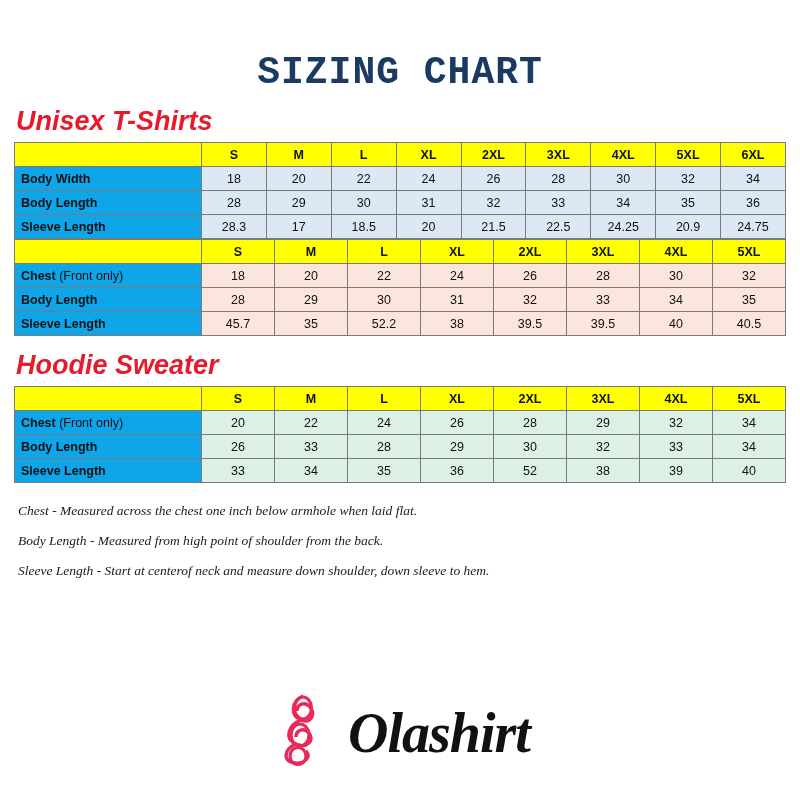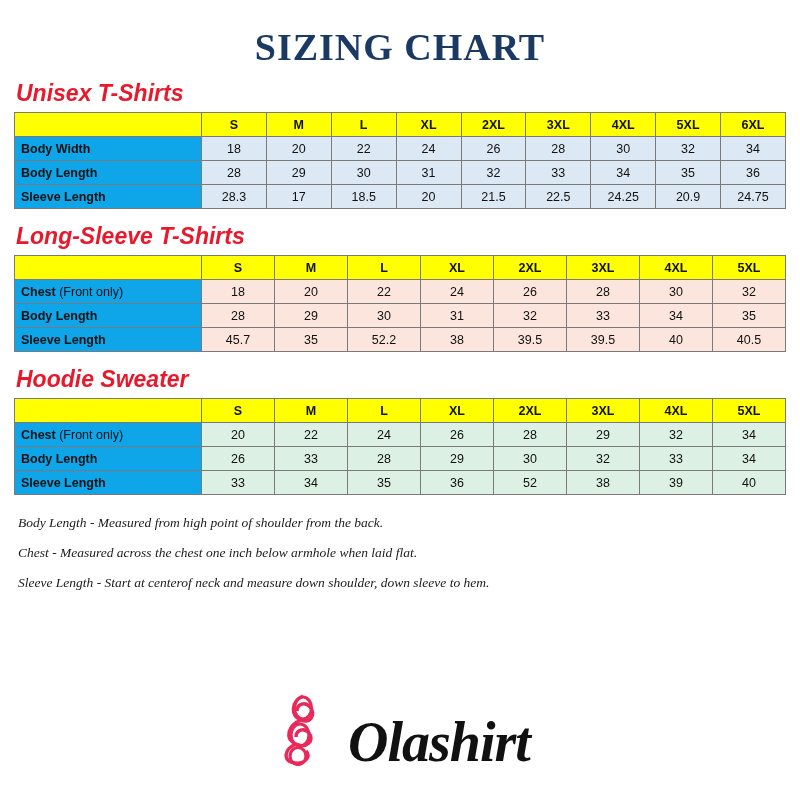--- a/index.html
+++ b/index.html
@@ -19,29 +19,29 @@
     position: relative;
     box-sizing: border-box;
     padding: 0 14px;
   }
   .main-title {
     text-align: center;
     color: #1b3a63;
     font-weight: bold;
     font-size: 38px;
     letter-spacing: 1px;
-    padding-top: 28px;
+    padding-top: 54px;
     line-height: 1;
-    font-family: Liberation Serif, serif;
+    font-family: Liberation Mono, monospace;
   }
   .section-title {
     color: #e8192c;
     font-weight: bold;
     font-style: italic;
-    font-size: 23px;
+    font-size: 27px;
     margin: 14px 0 5px 2px;
     font-family: "Liberation Sans", sans-serif;
   }
   table.size-table {
     border-collapse: collapse;
     width: 772px;
     table-layout: fixed;
     font-size: 12.5px;
   }
   table.size-table td {
@@ -82,21 +82,21 @@
     font-style: italic;
     color: #1a1a1a;
     font-family: "Liberation Serif", serif;
   }
   .logo-wrap {
     position: absolute;
     left: 0;
     right: 0;
     bottom: 34px;
     display: flex;
-    align-items: flex-end;
+    align-items: center;
     justify-content: center;
     gap: 12px;
   }
   .logo-mark {
     width: 66px;
     height: 74px;
     position: relative;
   }
   .logo-text {
     font-family: "Liberation Serif", serif;
@@ -164,21 +164,20 @@
       <td class="val">20</td>
       <td class="val">21.5</td>
       <td class="val">22.5</td>
       <td class="val">24.25</td>
       <td class="val">20.9</td>
       <td class="val">24.75</td>
     </tr>
   </tbody>
     </table>
 
-  <div class="section-title">Long-Sleeve T-Shirts</div>
   <table class="size-table t-long">
     <tbody>
         <tr class="head">
       <td class="rowhead"></td>
       <td>S</td>
       <td>M</td>
       <td>L</td>
       <td>XL</td>
       <td>2XL</td>
       <td>3XL</td>
@@ -265,22 +264,22 @@
       <td class="val">36</td>
       <td class="val">52</td>
       <td class="val">38</td>
       <td class="val">39</td>
       <td class="val">40</td>
     </tr>
   </tbody>
     </table>
 
   <div class="notes">
+    <p>Chest - Measured across the chest one inch below armhole when laid flat.</p>
     <p>Body Length - Measured from high point of shoulder from the back.</p>
-    <p>Chest - Measured across the chest one inch below armhole when laid flat.</p>
     <p>Sleeve Length - Start at centerof neck and measure down shoulder, down sleeve to hem.</p>
   </div>
 
   <div class="logo-wrap">
     <div class="logo-mark">
       <svg width="66" height="74" viewBox="0 0 66 74">
         <g fill="none" stroke="#e8295a" stroke-width="3.4">
           <path d="M33 4 C20 10 21 24 31 28 C41 32 46 22 40 15 C35 9 27 12 27 19"></path>
           <path d="M31 28 C18 33 14 47 26 52 C37 57 45 48 39 41 C34 35 26 38 26 45"></path>
           <path d="M26 52 C14 57 12 70 25 71 C36 72 41 64 36 59"></path>

